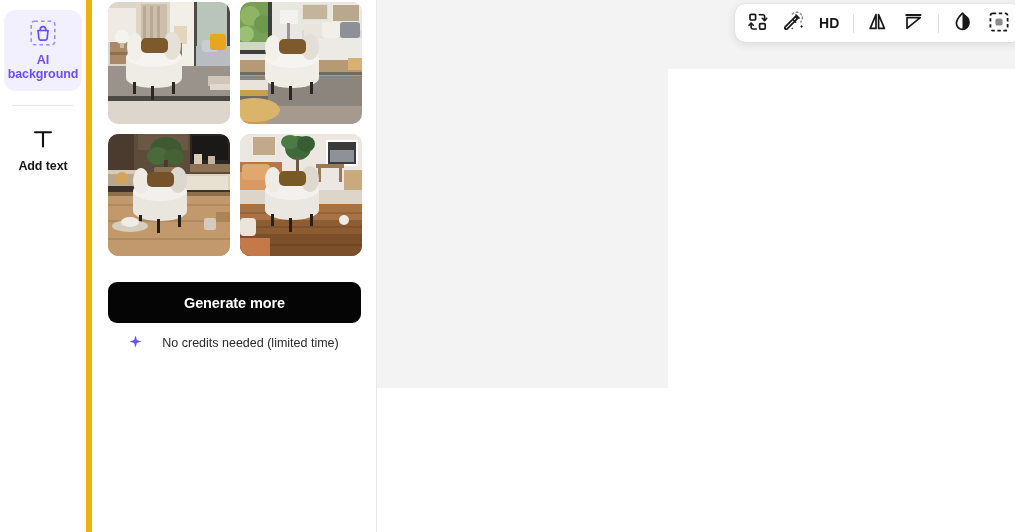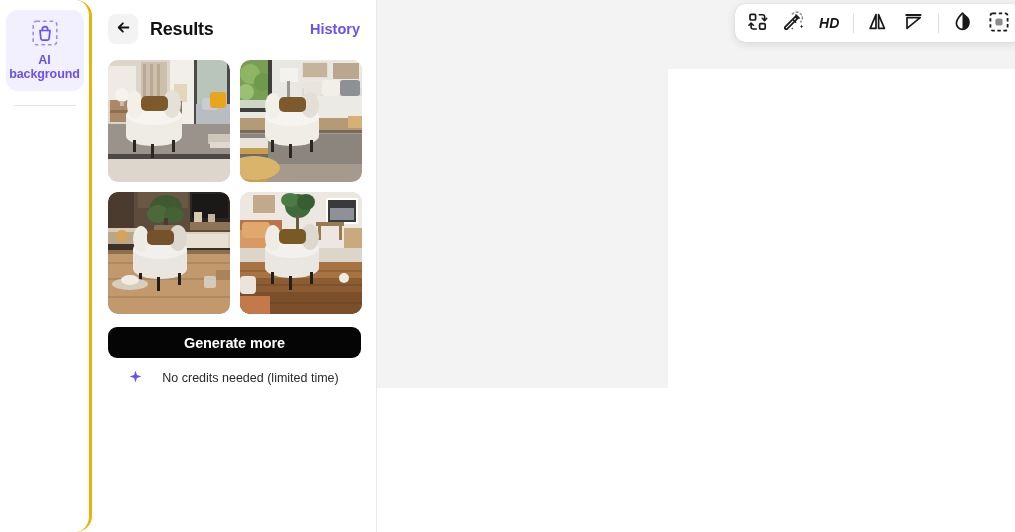--- a/index.html
+++ b/index.html
@@ -14,27 +14,26 @@
     width: 1015px; height: 532px;
     display: flex;
     background: #ffffff;
   }
 
   
   .rail {
     width: 92px;
     height: 532px;
     background: #ffffff;
-    border-right: 3px solid #eab308;
+    border-right: 6px solid #eab308;
     padding-top: 6px;
     display: flex;
     flex-direction: column;
     align-items: center;
     flex: 0 0 92px;
-    border-radius: 16px;
   }
   .rail-item {
     width: 78px;
     border-radius: 12px;
     padding: 8px 2px 10px;
     margin-top: 4px;
     display: flex;
     flex-direction: column;
     align-items: center;
     gap: 5px;
@@ -98,22 +97,22 @@
     width: 122px; height: 122px;
     border-radius: 10px;
     overflow: hidden;
     position: relative;
     cursor: pointer;
     background: #ddd;
   }
   .thumb svg { display: block; width: 122px; height: 122px; }
 
   .gen-btn {
-    margin-top: 13px;
-    width: 253px; height: 31px;
+    margin-top: 26px;
+    width: 253px; height: 41px;
     background: #050505;
     color: #ffffff;
     border: none;
     border-radius: 9px;
     font-family: "Liberation Sans", sans-serif;
     font-size: 14.5px; font-weight: 700;
     cursor: pointer;
     letter-spacing: -0.1px;
   }
   .credits {
@@ -122,21 +121,20 @@
     font-size: 12.5px; color: #2a2a2e;
   }
 
   
   .canvas {
     flex: 1 1 auto;
     position: relative;
     background: #f3f3f4;
     height: 388px;
     overflow: hidden;
-    font-style: italic;
   }
   .art-card {
     position: absolute;
     left: 291px; top: 69px;
     width: 348px; height: 398px;
     background: #ffffff;
   }
 
   
   .toolbar {
@@ -176,36 +174,33 @@
           <path d="M9 11.5h10l-.9 8.2a1.6 1.6 0 0 1-1.6 1.4h-5a1.6 1.6 0 0 1-1.6-1.4z" fill="none" stroke="#6c4ff6" stroke-width="1.7" stroke-linejoin="round"></path>
           <path d="M11.3 11.5v-1.2a2.7 2.7 0 0 1 5.4 0v1.2" fill="none" stroke="#6c4ff6" stroke-width="1.7" stroke-linecap="round"></path>
         </svg>
       </div>
       <div class="rail-label">AI background</div>
     </div>
 
 
     <div class="rail-div"></div>
 
+    <div class="rail-item">
+      <div class="rail-ico">
+        <svg width="26" height="26" viewBox="0 0 26 26">
+          <path d="M5 6.2h16M13 6.2v14.2" fill="none" stroke="#111" stroke-width="2.1" stroke-linecap="round"></path>
+        </svg>
+      </div>
+      <div class="rail-label">Add text</div>
+    </div>
 
   </div>
 
   <div class="panel">
 
-    <div class="panel-head">
-      <button class="back-btn">
-        <span>
-          <svg width="17" height="17" viewBox="0 0 17 17">
-            <path d="M13.4 8.5H3.9M7.9 4.3L3.7 8.5l4.2 4.2" fill="none" stroke="#131316" stroke-width="1.85" stroke-linecap="round" stroke-linejoin="round"></path>
-          </svg>
-        </span>
-      </button>
-      <div class="panel-title">Results</div>
-      <div class="history-link">History</div>
-    </div>
 
     <div class="grid">
 
       <div class="thumb">
         <svg viewBox="0 0 122 122" preserveAspectRatio="none">
           <defs>
             <clipPath id="c1">
                 <rect width="122" height="122" rx="10"></rect>
               </clipPath>
             <linearGradient id="g1f" x1="0" y1="0" x2="0" y2="1">

